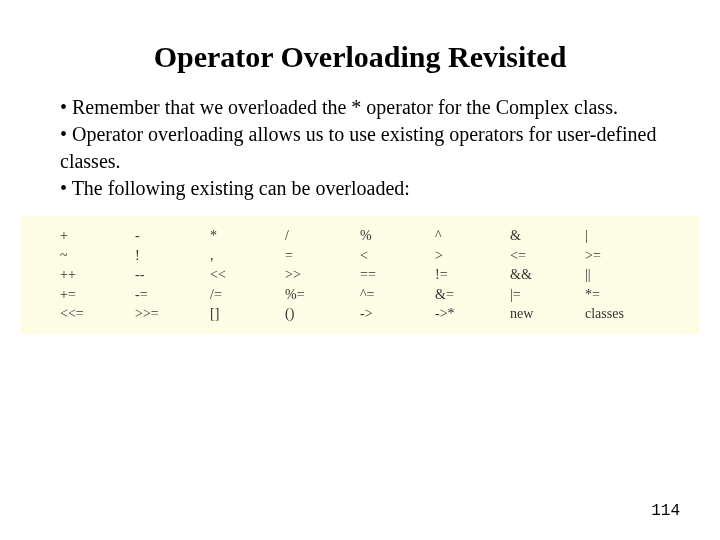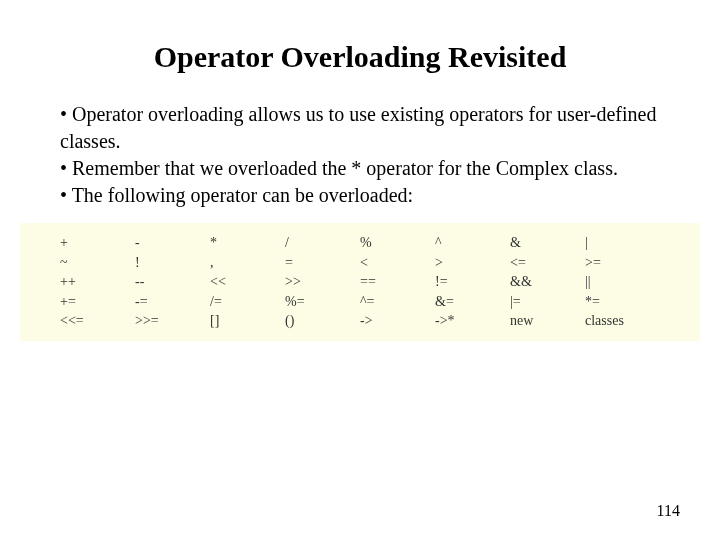--- a/index.html
+++ b/index.html
@@ -16,21 +16,21 @@
     box-sizing: border-box;
     width: 720px;
     height: 540px;
     padding: 30px 60px 20px 60px;
     position: relative;
   }
   .title {
     font-size: 30px;
     font-weight: bold;
     text-align: center;
-    margin: 10px 0 27px 0;
+    margin: 10px 0 20px 0;
   }
   .body {
     font-size: 20px;
     line-height: 1.35;
   }
   .op-table {
     background: #fdfde6;
     margin: 14px -40px 14px -40px;
     padding: 10px 40px 10px 40px;
     font-family: "Times New Roman", Georgia, serif;
@@ -43,33 +43,34 @@
   }
   .op-cell {
     flex: 1 1 0;
     white-space: pre;
   }
   .pagenum {
     position: absolute;
     right: 40px;
     bottom: 20px;
     font-size: 16px;
+    font-family: Liberation Mono, monospace;
   }
 </style>
 </head>
 <body>
 
 <div class="slide">
 
   <div class="title">Operator Overloading Revisited</div>
 
   <div class="body">
+    <div>• Remember that we overloaded the * operator for the Complex class.</div>
     <div>• Operator overloading allows us to use existing operators for user-defined classes.</div>
-    <div>• Remember that we overloaded the * operator for the Complex class.</div>
-    <div>• The following operator can be overloaded:</div>
+    <div>• The following existing can be overloaded:</div>
   </div>
 
   <div class="op-table">
     <div class="op-row">
       <div class="op-cell">+</div>
       <div class="op-cell">-</div>
       <div class="op-cell">*</div>
       <div class="op-cell">/</div>
       <div class="op-cell">%</div>
       <div class="op-cell">^</div>

